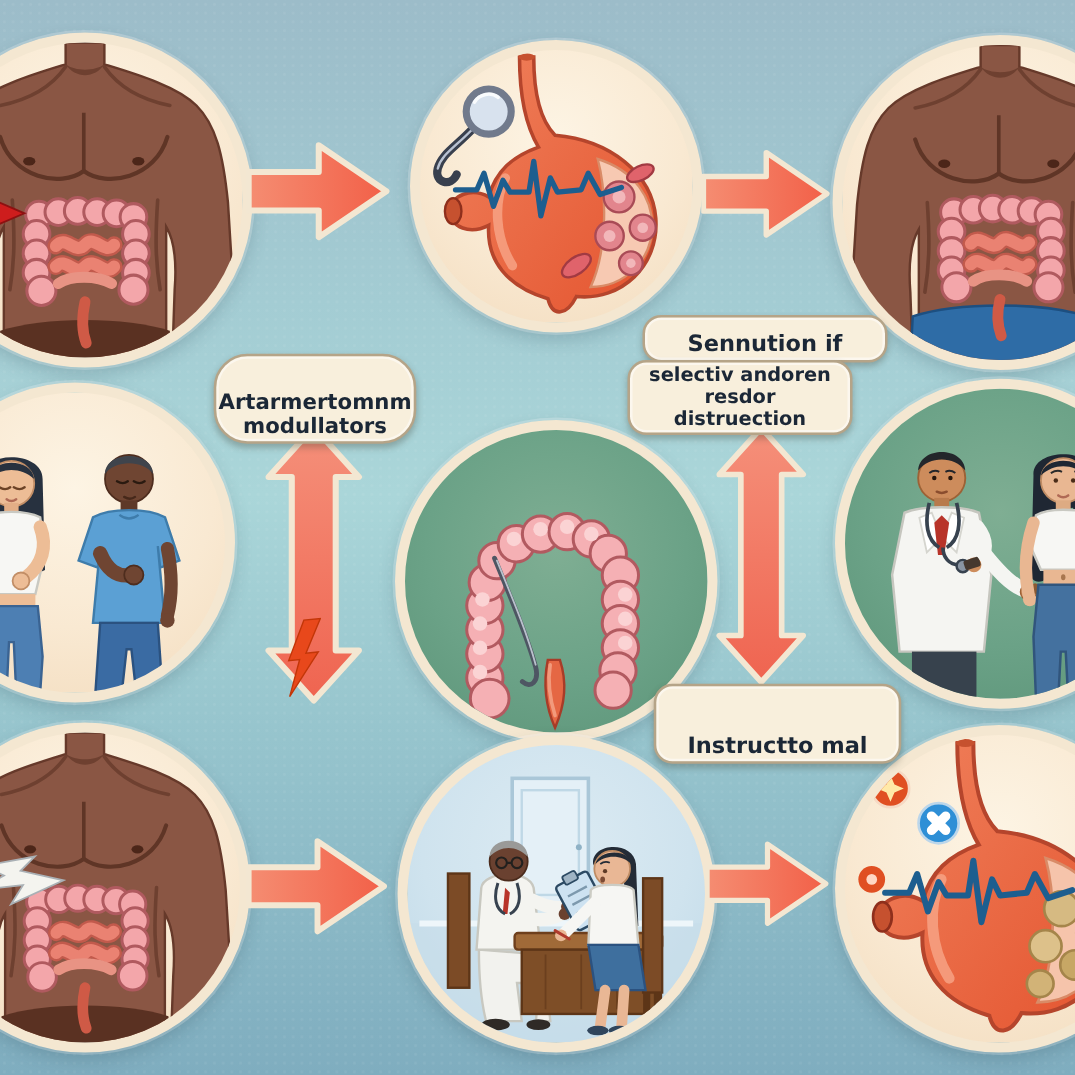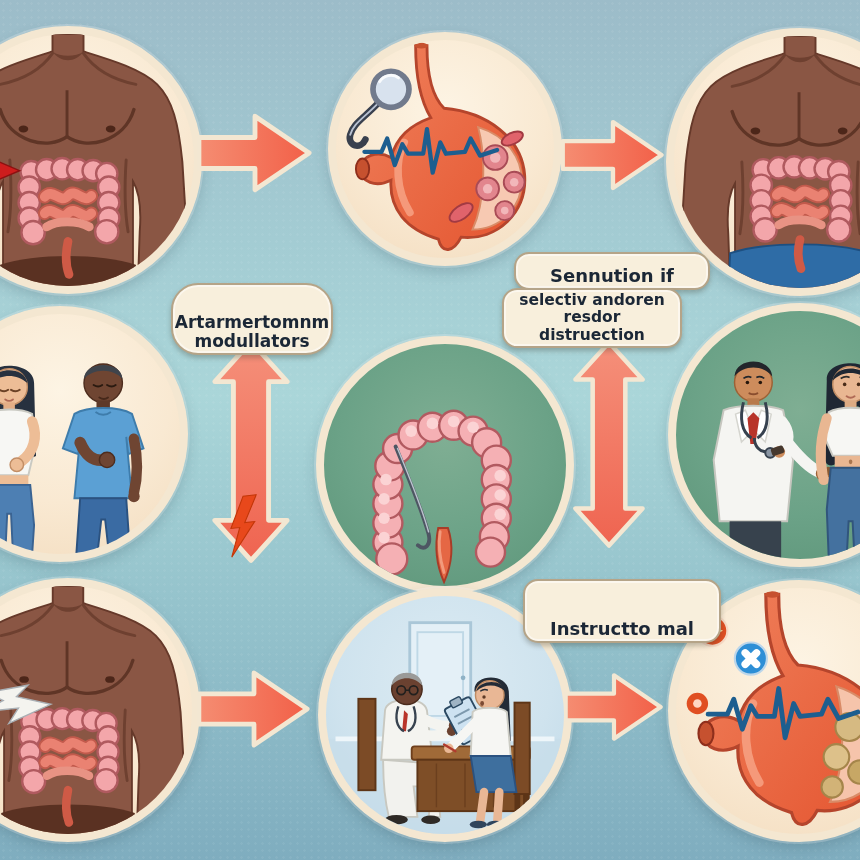--- a/index.html
+++ b/index.html
@@ -469,17 +469,17 @@
 
   <div class="label-box lb-b1" style="left:514px;top:252px;width:196px;height:38px;">
     <span>Sennution if</span>
   </div>
 
   <div class="label-box lb-b2" style="left:502px;top:288px;width:180px;height:60px;">
     <span>selectiv andoren resdor</span>
     <span>distruection</span>
   </div>
 
-  <div class="label-box lb-c" style="left:523px;top:547px;width:198px;height:64px;margin-top:32px;">
+  <div class="label-box lb-c" style="left:523px;top:547px;width:198px;height:64px;">
     <span>Instructto mal</span>
   </div>
 
 </div>
 
 </body></html>

